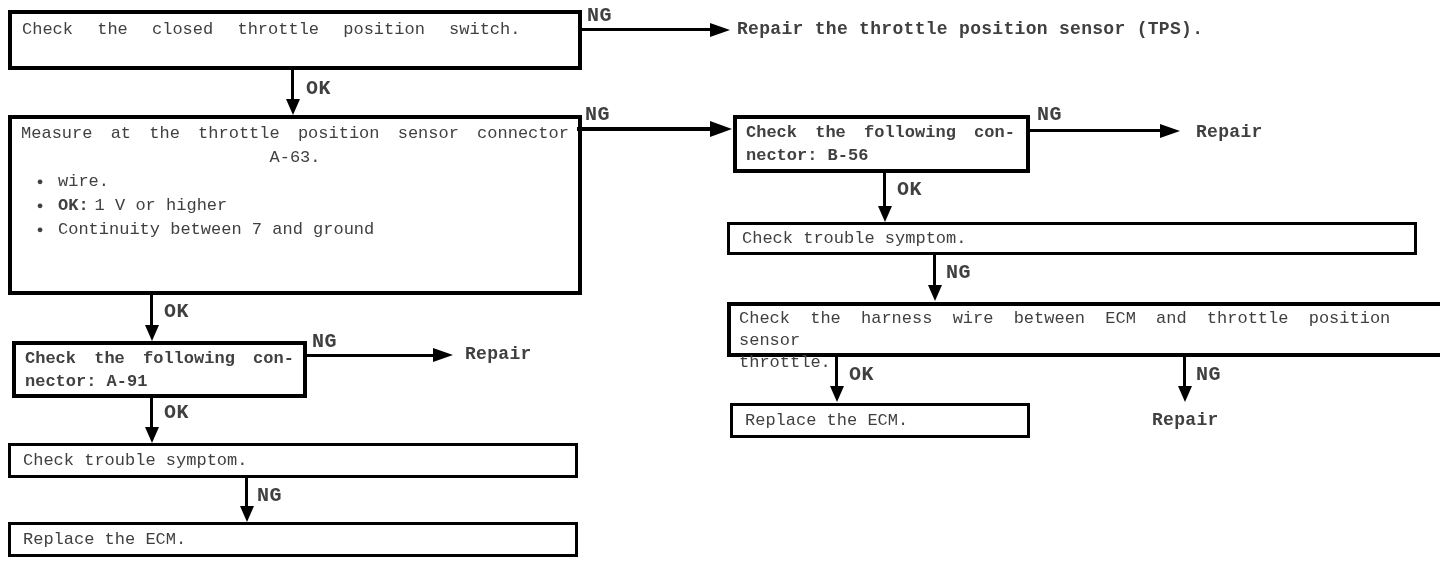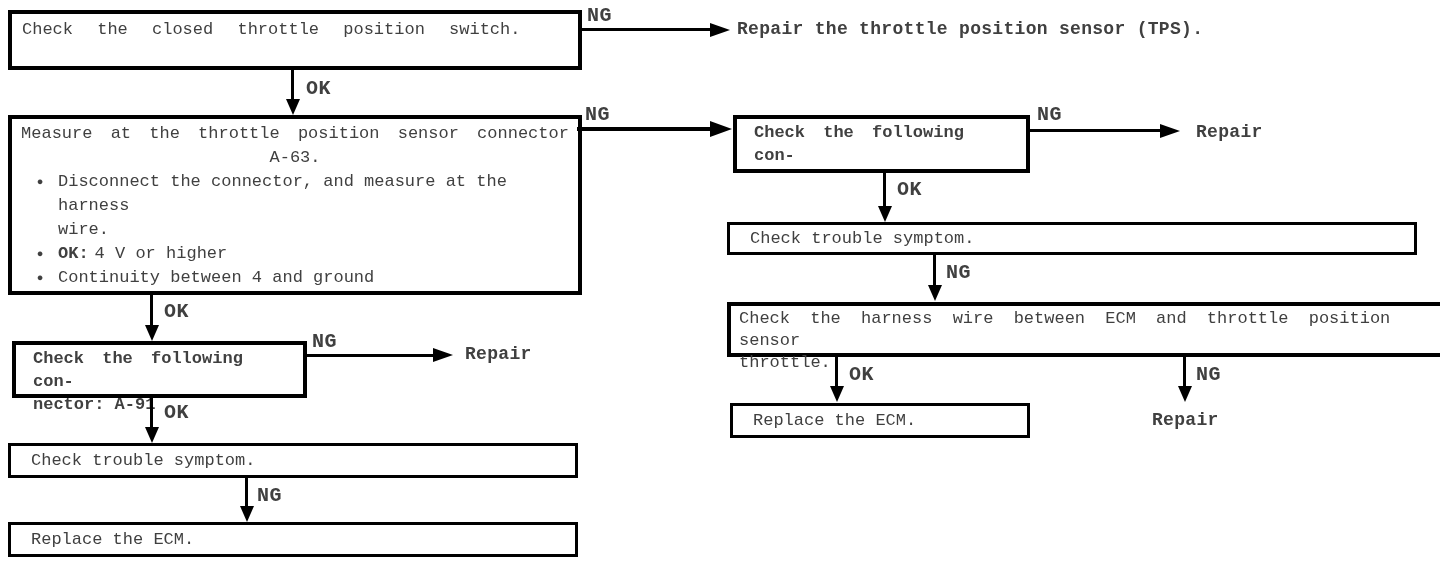--- a/index.html
+++ b/index.html
@@ -6,22 +6,22 @@
   .canvas{
     position:relative;width:1440px;height:564px;background:#ffffff;
     font-family:Liberation Mono, monospace;color:#404040;overflow:hidden;
   }
   .box{
     position:absolute;background:#fff;border:4px solid #000;box-sizing:border-box;
     font-size:17px;line-height:22px;
   }
   .box.thin{border-width:3px;}
   .btext{padding:5px 10px;}
-  .vcenter{display:flex;align-items:center;padding:0 20px;height:100%;box-sizing:border-box;}
-  .boldbox{font-weight:700;line-height:23px;padding:2px 17px;}
+  .vcenter{display:flex;align-items:center;padding:0 12px;height:100%;box-sizing:border-box;}
+  .boldbox{font-weight:700;line-height:23px;padding:2px 9px;}
   .lbl{
     position:absolute;font-size:20px;font-weight:700;letter-spacing:0.5px;white-space:nowrap;
   }
   .free{
     position:absolute;font-size:18px;font-weight:700;white-space:nowrap;letter-spacing:0.3px;
   }
   .vline{position:absolute;width:3px;background:#000;}
   .hline{position:absolute;height:3px;background:#000;}
   .hline.thick{height:4px;}
   .head-down{
@@ -61,46 +61,46 @@
   <div class="vline" style="left:291px;top:70px;height:30px;"></div>
   <div class="head-down" style="left:286px;top:99px;"></div>
   <span class="lbl" style="left:306px;top:77px;">OK</span>
 
   <div class="box" style="left:8px;top:115px;width:574px;height:180px;">
     <div class="b2pad">
       <div class="ws-med" style="margin-left:2px;text-align:center;">Measure at the throttle position sensor connector A-63.</div>
       <div class="brow">
         <span class="bullet">●</span>
         <div class="btxt">
-          <div>Disconnect the connector, and measure at the harness</div>
           <div>wire.</div>
         </div>
       </div>
       <div class="brow">
         <span class="bullet">●</span>
         <div class="btxt">
-          <div><span class="okpre">OK:</span><span>4 V or higher</span></div>
+          <div><span class="okpre">OK:</span><span>1 V or higher</span></div>
         </div>
       </div>
       <div class="brow">
         <span class="bullet">●</span>
         <div class="btxt">
-          <div>Continuity between 4 and ground</div>
+          <div>Continuity between 7 and ground</div>
         </div>
       </div>
     </div>
   </div>
 
   <span class="lbl" style="left:585px;top:103px;">NG</span>
   <div class="hline thick" style="left:577px;top:127px;width:135px;"></div>
   <div class="head-right big" style="left:710px;top:121px;"></div>
 
   <div class="box" style="left:733px;top:115px;width:297px;height:58px;">
     <div class="boldbox">
       <div class="ws-med">Check the following con-</div>
+      <div>nector: B-56</div>
     </div>
   </div>
 
   <span class="lbl" style="left:1037px;top:103px;">NG</span>
   <div class="hline" style="left:1030px;top:129px;width:132px;"></div>
   <div class="head-right" style="left:1160px;top:124px;"></div>
   <span class="free" style="left:1196px;top:122px;">Repair</span>
 
   <div class="vline" style="left:883px;top:173px;height:35px;"></div>
   <div class="head-down" style="left:878px;top:206px;"></div>

